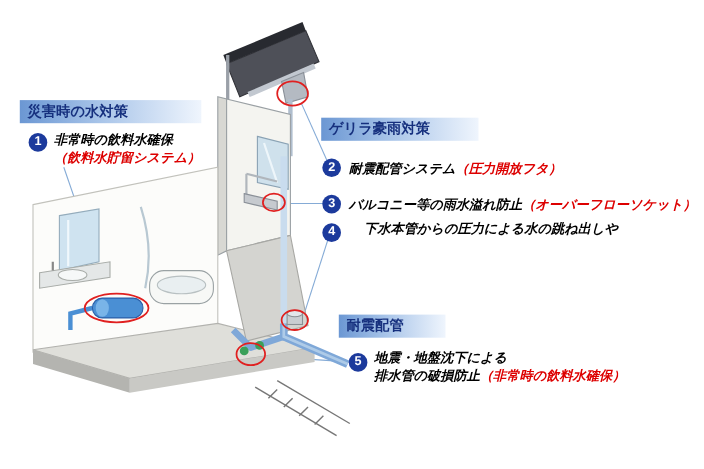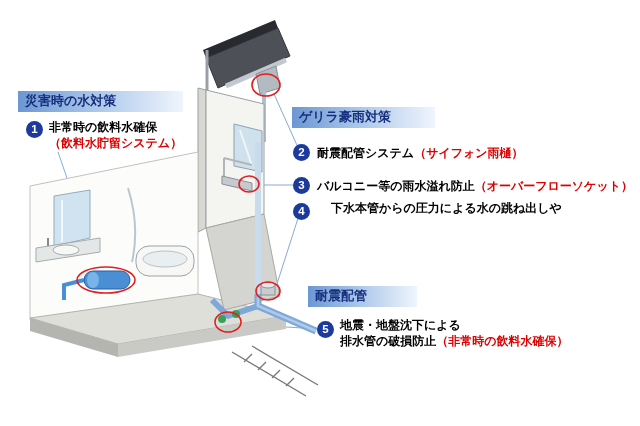--- a/index.html
+++ b/index.html
@@ -11,21 +11,21 @@
     position:absolute; height:21px; line-height:21px; padding-left:7px;
     font-size:13px; font-weight:bold; color:#16307e; white-space:nowrap;
     background:linear-gradient(90deg,#6b97d3 0%,#a9c5e9 45%,#eff5fd 100%);
     font-family:Liberation Mono, monospace;
   }
   .num {
     position:absolute; width:17px; height:17px; border-radius:50%;
     background:#1c3a9c; color:#fff; font-size:11.5px; font-weight:bold;
     text-align:center; line-height:17px;
   }
-  .txt { position:absolute; font-size:12px; font-weight:bold; color:#000; white-space:nowrap; }
+  .txt { position:absolute; font-size:12px; font-weight:bold; color:#000; white-space:nowrap;font-style:italic; }
   .red { color:#dd0000; }
 </style>
 </head>
 <body>
 
 <div class="stage">
 
   <svg class="illust" width="640" height="426" viewBox="0 0 640 426">
 
     <g stroke="#85abd6" stroke-width="1" fill="none">
@@ -139,32 +139,32 @@
   <div class="hdr" style="left:18px;top:91px;width:165px">災害時の水対策</div>
 
   <div class="num" style="left:26px;top:121px">1</div>
   <div class="txt" style="left:49px;top:119px">非常時の飲料水確保</div>
   <div class="txt red" style="left:49px;top:135px">（飲料水貯留システム）</div>
 
   <div class="hdr" style="left:292px;top:107px;width:143px">ゲリラ豪雨対策</div>
 
   <div class="num" style="left:293px;top:144px">2</div>
   <div class="txt" style="left:317px;top:145px">
-    <span>耐震配管システム</span><span class="red">（サイフォン雨樋）</span>
+    <span>耐震配管システム</span><span class="red">（圧力開放フタ）</span>
   </div>
 
   <div class="num" style="left:293px;top:177px">3</div>
   <div class="txt" style="left:317px;top:178px">
     <span>バルコニー等の雨水溢れ防止</span><span class="red">（オーバーフローソケット）</span>
   </div>
 
   <div class="num" style="left:293px;top:203px">4</div>
   <div class="txt" style="left:331px;top:200px">下水本管からの圧力による水の跳ね出しや</div>
 
-  <div class="hdr" style="left:308px;top:286px;width:109px">耐震配管</div>
+  <div class="hdr" style="left:308px;top:286px;width:97px">耐震配管</div>
 
   <div class="num" style="left:317px;top:321px">5</div>
   <div class="txt" style="left:340px;top:317px">地震・地盤沈下による</div>
   <div class="txt" style="left:340px;top:333px">
     <span>排水管の破損防止</span><span class="red">（非常時の飲料水確保）</span>
   </div>
 
 </div>
 
 </body></html>

